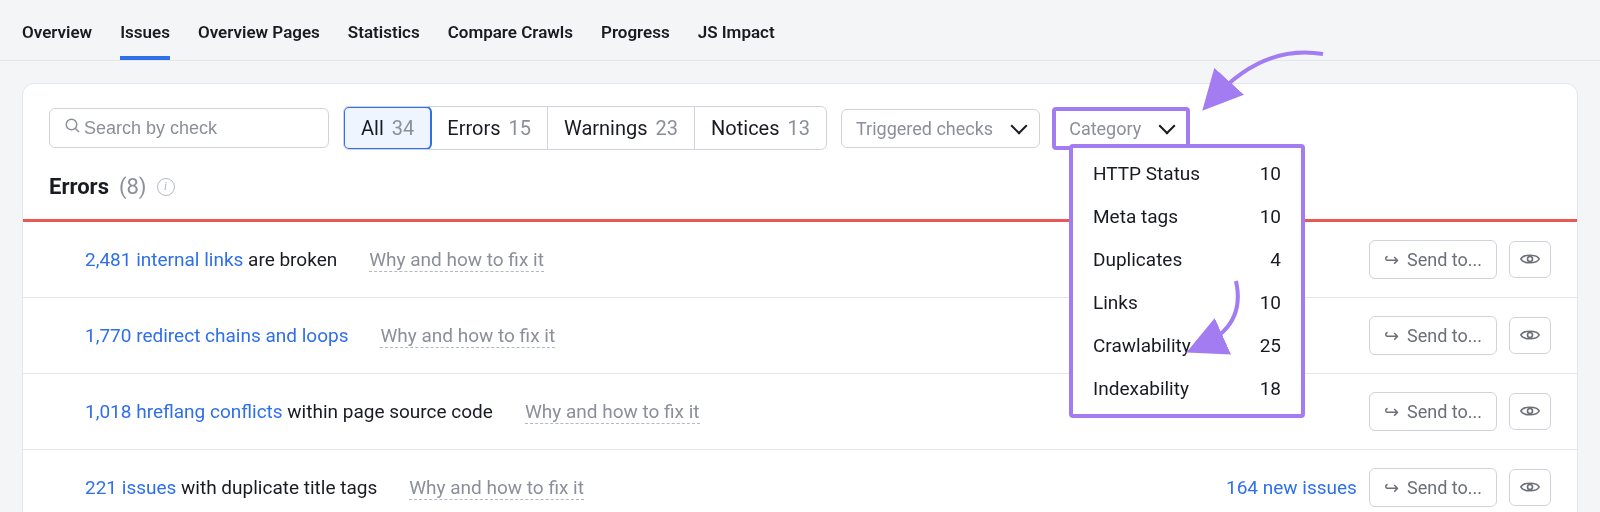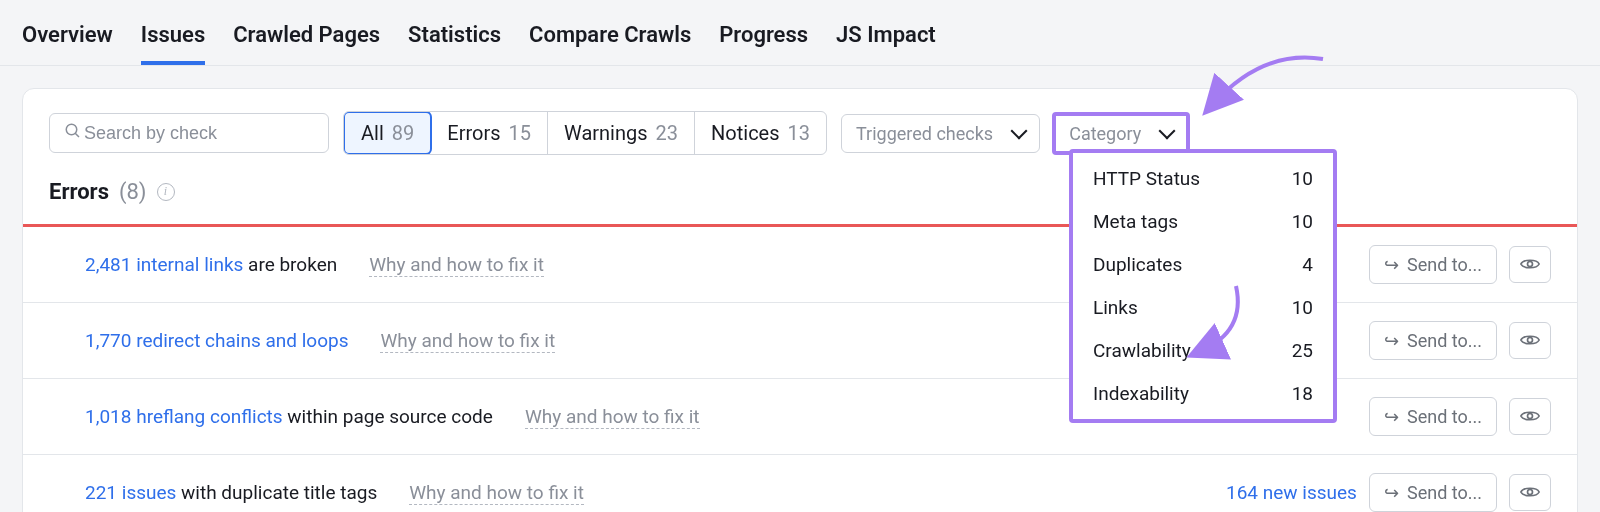--- a/index.html
+++ b/index.html
@@ -1,19 +1,19 @@
 <!DOCTYPE html>
 <html><head>
 <meta charset="utf-8">
 <style>
   * { box-sizing: border-box; margin: 0; padding: 0; }
   body { font-family: -apple-system, BlinkMacSystemFont, "Segoe UI", Roboto, Helvetica, Arial, sans-serif; background: #f4f5f7; color: #191b22; width:1600px; }
   
   .tabs { display:flex; gap:28px; padding: 22px 22px 0 22px; border-bottom:1px solid #e3e6ea; background:#f4f5f7; }
-  .tab { font-size:22px; font-weight:600; color:#191b22; padding-bottom:14px; cursor:pointer; }
+  .tab { font-size:17px; font-weight:600; color:#191b22; padding-bottom:14px; cursor:pointer; }
   .tab.active { border-bottom:4px solid #2f6fea; }
   
   .panel { margin:22px 22px 0 22px; background:#fff; border:1px solid #e3e6ea; border-radius:12px; padding:22px 0 0 0; position:relative; overflow:visible;}
   .toolbar { display:flex; align-items:center; gap:14px; padding:0 26px 24px 26px; }
   .search { display:flex; align-items:center; gap:2px; border:1px solid #cfd3da; border-radius:6px; padding:8px 14px; width:280px; color:#8a8f99;}
   .search svg { width:18px;height:18px; }
   .search input { border:none; outline:none; font-size:18px; color:#191b22; width:100%; background:transparent;}
   .search input::placeholder{color:#8a8f99;}
   .seg { display:flex; border:1px solid #cfd3da; border-radius:6px; overflow:hidden;}
   .seg .btn { padding:8px 16px; font-size:20px; border-right:1px solid #cfd3da; display:flex; gap:8px; align-items:center; cursor:pointer;}
@@ -32,32 +32,32 @@
   
   .row { display:flex; align-items:center; justify-content:space-between; padding:18px 26px; border-bottom:1px solid #e3e6ea; font-size:19px;}
   .row .left{display:flex; gap:32px; align-items:baseline; flex-wrap:wrap;}
   .lnk{color:#2f6fea;margin-left:36px;}
   .fix{color:#8a8f99; border-bottom:1px dashed #b3b8c1; cursor:pointer;}
   .right{display:flex; gap:12px; align-items:center;}
   .send{ border:1px solid #cfd3da; border-radius:6px; padding:8px 14px; color:#6b7078; display:flex; gap:8px; align-items:center; cursor:pointer; font-size:18px;}
   .eye{ border:1px solid #cfd3da; border-radius:6px; padding:6px 10px; cursor:pointer; display:flex; align-items:center; justify-content:center;}
   .new{color:#2f6fea;}
   
-  .menu { position:absolute; top:60px; left:1046px; width:268px; background:#fff; border:4px solid #a47cf2; border-radius:4px; z-index:10; padding:4px 0;}
+  .menu { position:absolute; top:60px; left:1046px; width:236px; background:#fff; border:4px solid #a47cf2; border-radius:4px; z-index:10; padding:4px 0;}
   .menu .item{ display:flex; justify-content:space-between; padding:10px 20px; font-size:19px; cursor:pointer;}
   
   svg.anno{position:absolute; overflow:visible; pointer-events:none;}
 </style>
 </head>
 <body>
 
 <div class="tabs">
   <div class="tab">Overview</div>
   <div class="tab active">Issues</div>
-  <div class="tab">Crawled Pages</div>
+  <div class="tab">Overview Pages</div>
   <div class="tab">Statistics</div>
   <div class="tab">Compare Crawls</div>
   <div class="tab">Progress</div>
   <div class="tab">JS Impact</div>
 </div>
 
 <div class="panel">
 
   <svg class="anno" style="left:1170px; top:-40px;" width="140" height="70">
     <defs>
@@ -75,21 +75,21 @@
             <circle cx="10" cy="10" r="7"></circle>
             <line x1="20" y1="20" x2="15" y2="15"></line>
           </svg>
       </span>
       <input placeholder="Search by check" style="">
     </div>
 
     <div class="seg">
       <div class="btn active">
           <span>All</span>
-          <span class="cnt">89</span>
+          <span class="cnt">34</span>
         </div>
       <div class="btn">
           <span>Errors</span>
           <span class="cnt">15</span>
         </div>
       <div class="btn">
           <span>Warnings</span>
           <span class="cnt">23</span>
         </div>
       <div class="btn">

